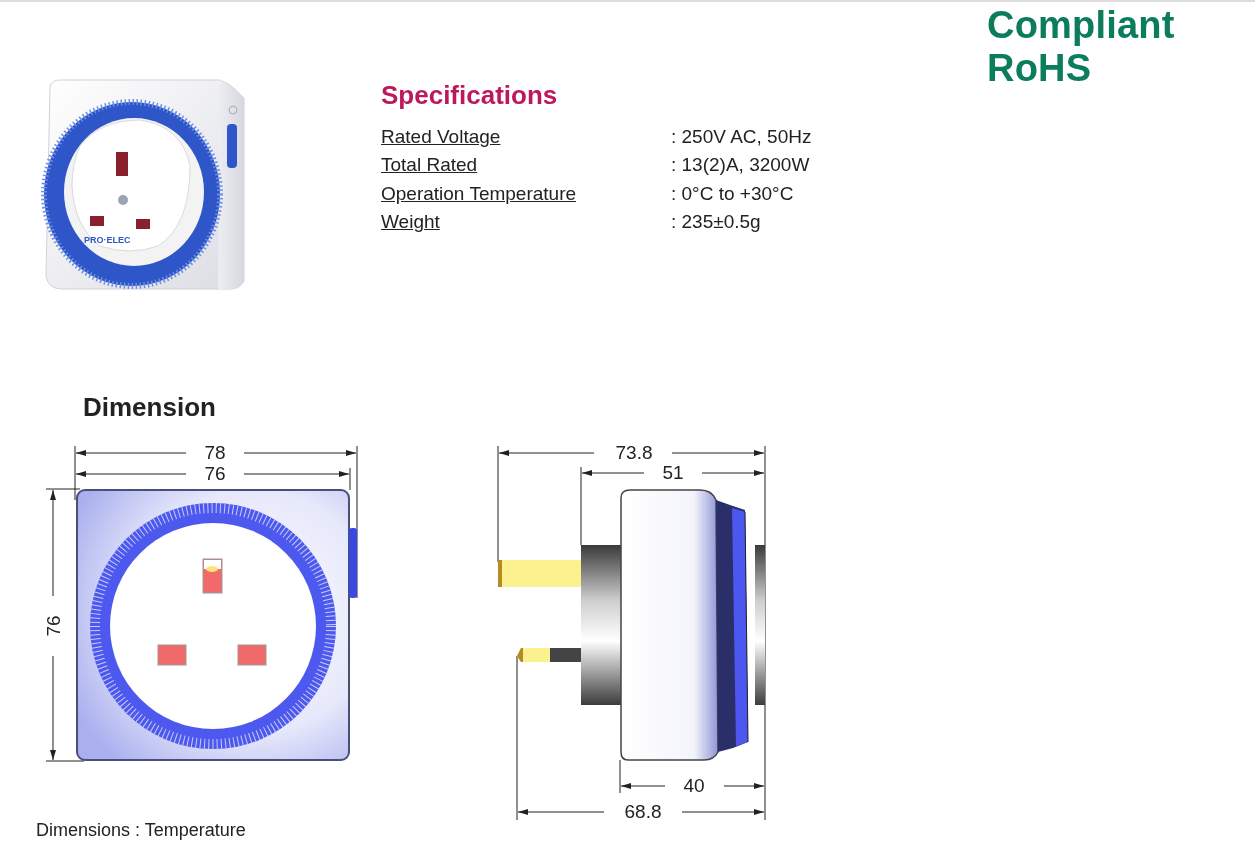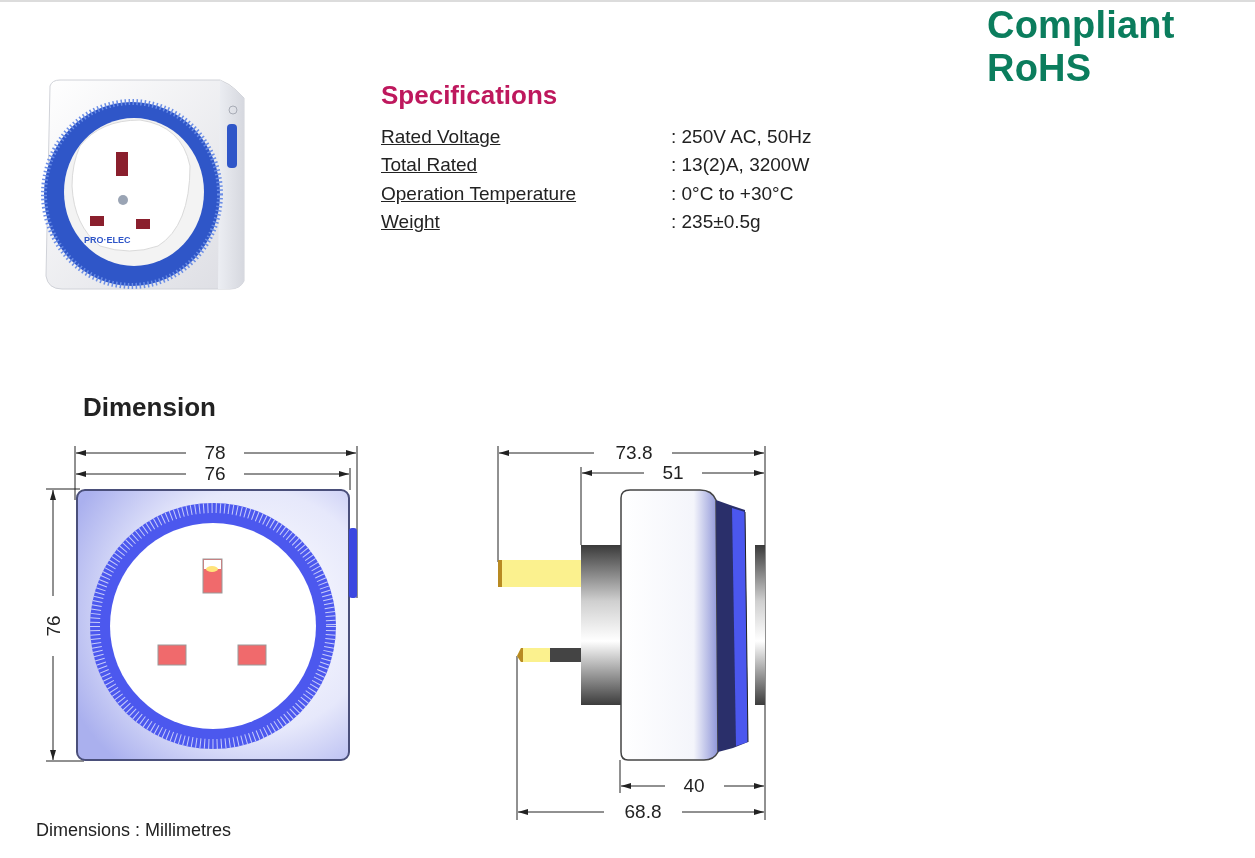--- a/index.html
+++ b/index.html
@@ -181,13 +181,13 @@
     <path d="M732 508 L745 512 L748 742 L736 746 Z" fill="#4b57ee"></path>
     <path d="M745 512 L748 742" stroke="#222" stroke-width="1"></path>
 
     <text class="dimlabel" x="634" y="459" text-anchor="middle">73.8</text>
     <text class="dimlabel" x="673" y="479" text-anchor="middle">51</text>
     <text class="dimlabel" x="694" y="792" text-anchor="middle">40</text>
     <text class="dimlabel" x="643" y="818" text-anchor="middle">68.8</text>
   </g>
 </svg>
 
-<div class="footnote">Dimensions : Millimetres</div>
+<div class="footnote">Dimensions : Temperature</div>
 
 </body></html>

